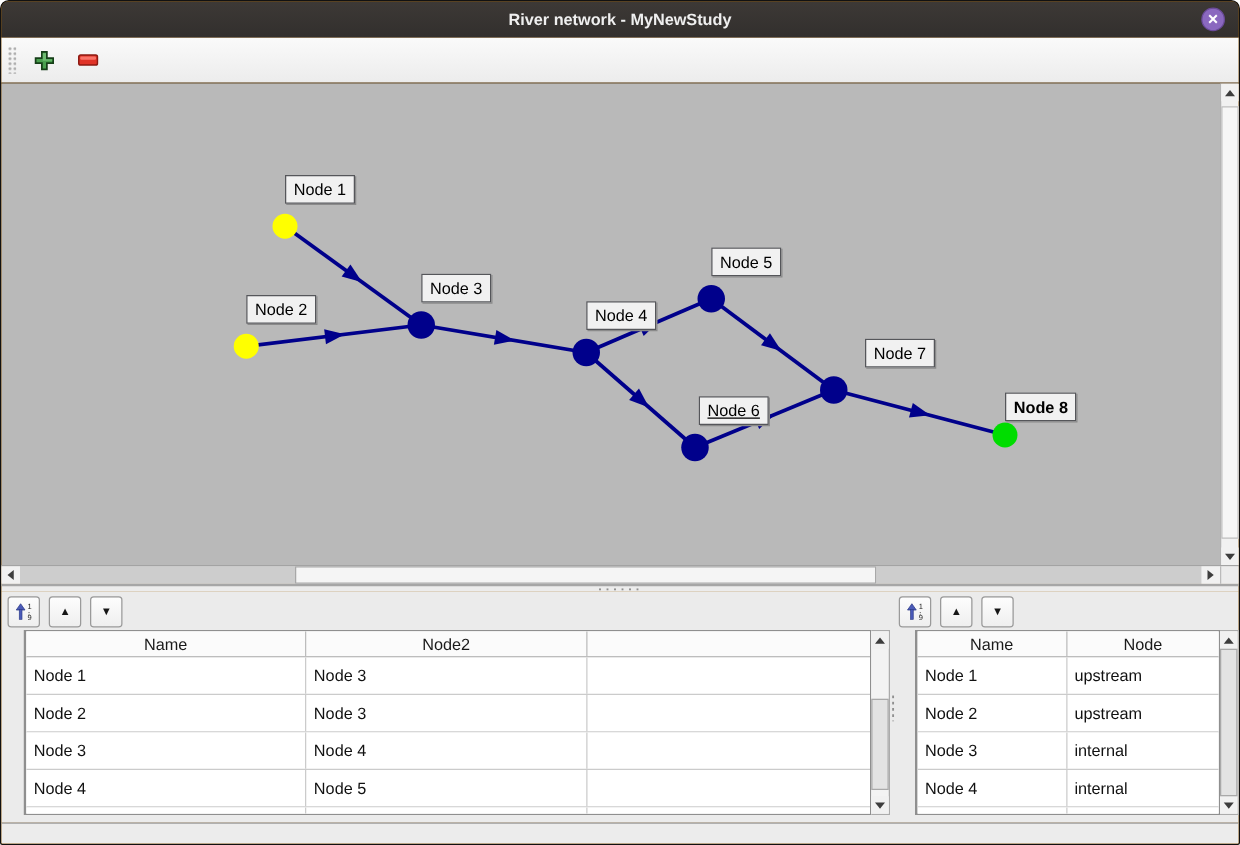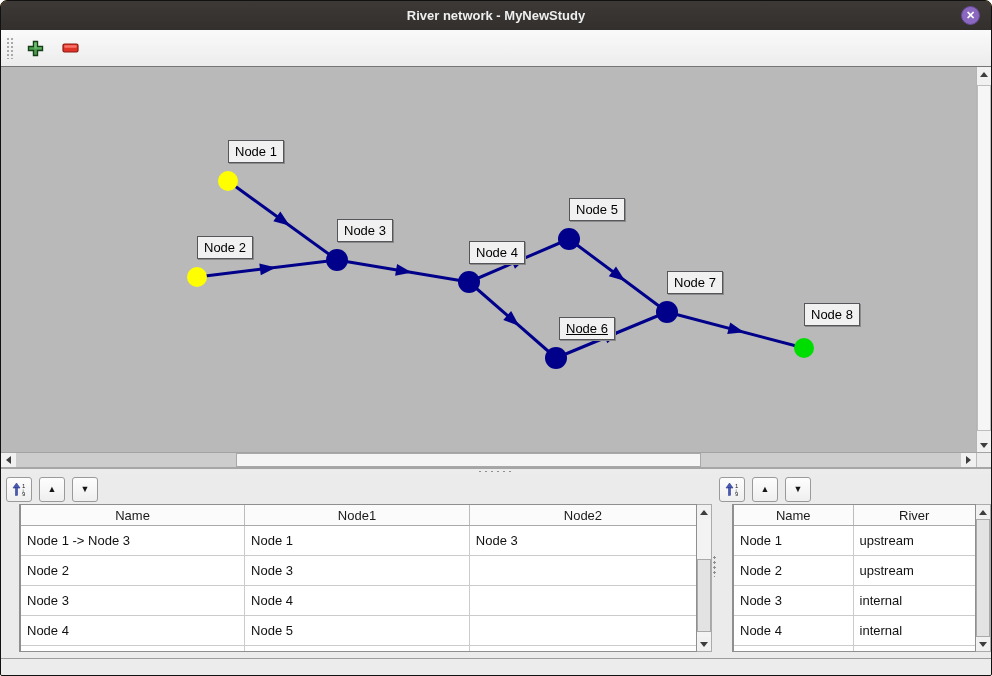--- a/index.html
+++ b/index.html
@@ -149,22 +149,22 @@
           <circle cx="666" cy="245" r="11" fill="#00008b"></circle>
           <circle cx="803" cy="281" r="10" fill="#00dd00"></circle>
         </svg>
       <div class="labels-layer" id="labels-layer">
           <div class="node-label" style="left: 227px; top: 73px; background: rgb(241, 241, 241);">Node 1</div>
           <div class="node-label" style="left: 196px; top: 169px; background: rgb(241, 241, 241);">Node 2</div>
           <div class="node-label" style="left: 336px; top: 152px; background: rgb(241, 241, 241);">Node 3</div>
           <div class="node-label" style="left: 468px; top: 174px; background: rgb(241, 241, 241);">Node 4</div>
           <div class="node-label" style="left: 568px; top: 131px; background: rgb(241, 241, 241);">Node 5</div>
           <div class="node-label" style="left: 558px; top: 250px; background: rgb(241, 241, 241); text-decoration: underline;">Node 6</div>
-          <div class="node-label" style="left: 666px; top: 204px; background: rgb(241, 241, 241);">Node 7</div>
-          <div class="node-label" style="left: 803px; top: 236px; background: rgb(241, 241, 241);">Node 8</div>
+          <div class="node-label" style="left: 691px; top: 204px; background: rgb(241, 241, 241);">Node 7</div>
+          <div class="node-label" style="left: 803px; top: 247px; background: rgb(241, 241, 241); font-weight: bold;">Node 8</div>
         </div>
     </div>
     <div class="vscroll">
       <div class="sb-btn">
           <div class="tri tri-up"></div>
         </div>
       <div class="v-track">
           <div class="v-thumb"></div>
         </div>
       <div class="sb-btn">
@@ -208,25 +208,23 @@
           <span class="arrow-glyph">▲</span>
         </div>
         <div class="sq-btn">
           <span class="arrow-glyph">▼</span>
         </div>
       </div>
       <div class="table-area">
         <div class="grid cols3">
             <div class="thead">
               <div class="hcell">Name</div>
-              <div class="hcell">Node1</div>
               <div class="hcell">Node2</div>
             </div>
             <div class="trow">
-              <div class="tcell">Node 1 -&gt; Node 3</div>
               <div class="tcell">Node 1</div>
               <div class="tcell">Node 3</div>
             </div>
             <div class="trow">
               <div class="tcell">Node 2</div>
               <div class="tcell">Node 3</div>
             </div>
             <div class="trow">
               <div class="tcell">Node 3</div>
               <div class="tcell">Node 4</div>
@@ -275,21 +273,21 @@
           <span class="arrow-glyph">▲</span>
         </div>
         <div class="sq-btn">
           <span class="arrow-glyph">▼</span>
         </div>
       </div>
       <div class="table-area">
         <div class="grid cols2">
             <div class="thead">
               <div class="hcell">Name</div>
-              <div class="hcell">River</div>
+              <div class="hcell">Node</div>
             </div>
             <div class="trow">
               <div class="tcell">Node 1</div>
               <div class="tcell">upstream</div>
             </div>
             <div class="trow">
               <div class="tcell">Node 2</div>
               <div class="tcell">upstream</div>
             </div>
             <div class="trow">

